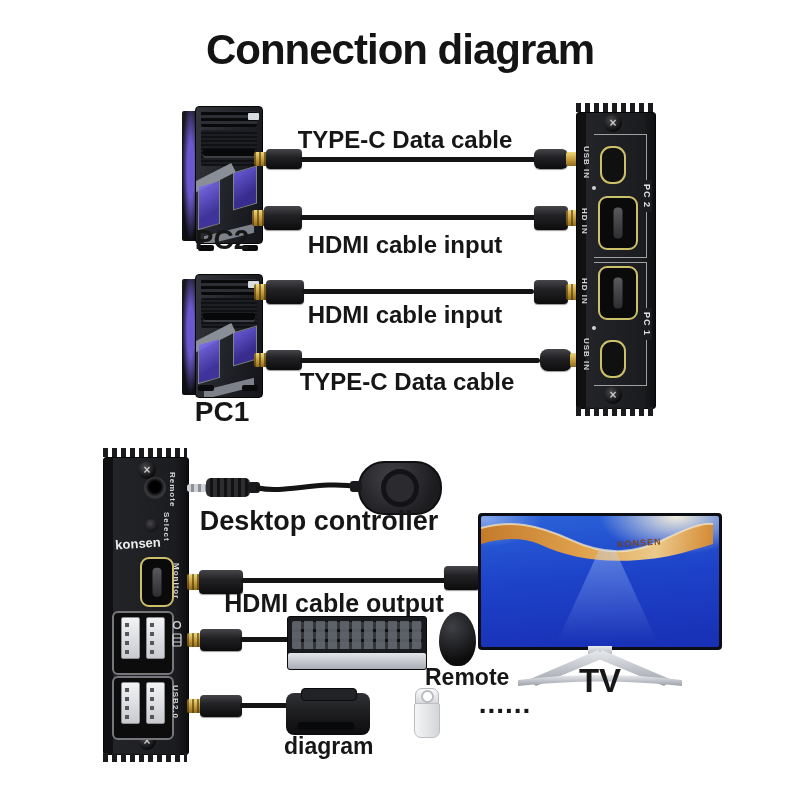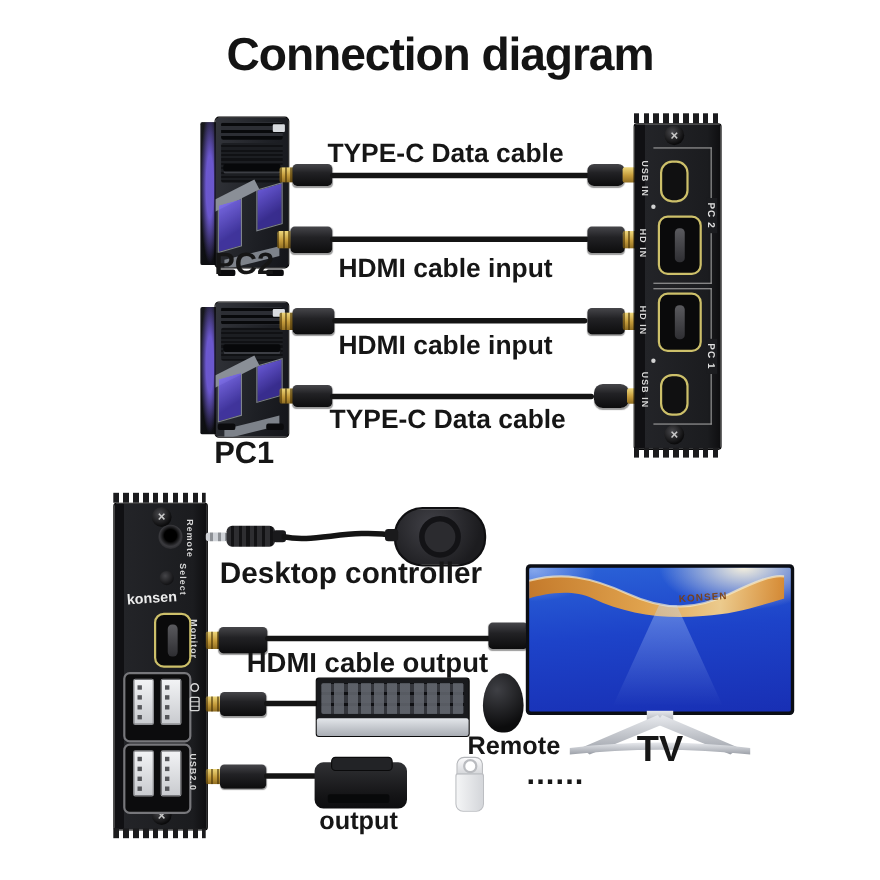--- a/index.html
+++ b/index.html
@@ -295,21 +295,21 @@
   <div class="mouse" style="left:439px;top:612px;width:37px;height:54px;"></div>
   <div class="lbl" style="left:425px;top:664px;width:75px;font-size:23px;">Remote</div>
 
   <div class="plug-tip pins" style="left:187px;top:699px;width:15px;height:14px;"></div>
   <div class="plug-body" style="left:200px;top:695px;width:42px;height:22px;"></div>
   <div class="wire" style="left:240px;top:703px;width:52px;"></div>
   <div class="printer" style="left:286px;top:693px;width:84px;height:42px;">
     <div class="lid"></div>
     <div class="tray"></div>
   </div>
-  <div class="lbl" style="left:284px;top:733px;width:84px;font-size:23px;">output</div>
+  <div class="lbl" style="left:284px;top:733px;width:84px;font-size:23px;">diagram</div>
 
   <div class="flash" style="left:414px;top:688px;">
     <div class="cap"></div>
     <div class="hole"></div>
     <div class="bod"></div>
   </div>
 
   <div class="lbl" style="left:478px;top:688px;width:54px;font-size:28px;letter-spacing:1px;">......</div>
 
 </div>

